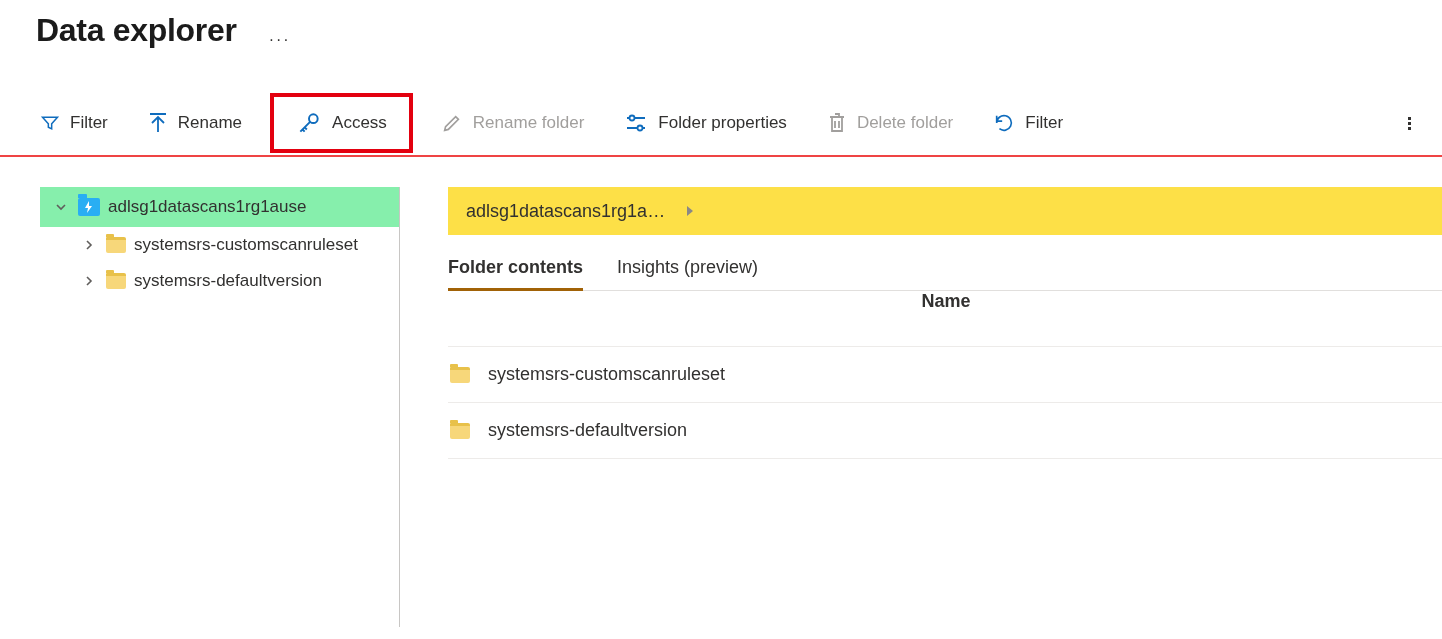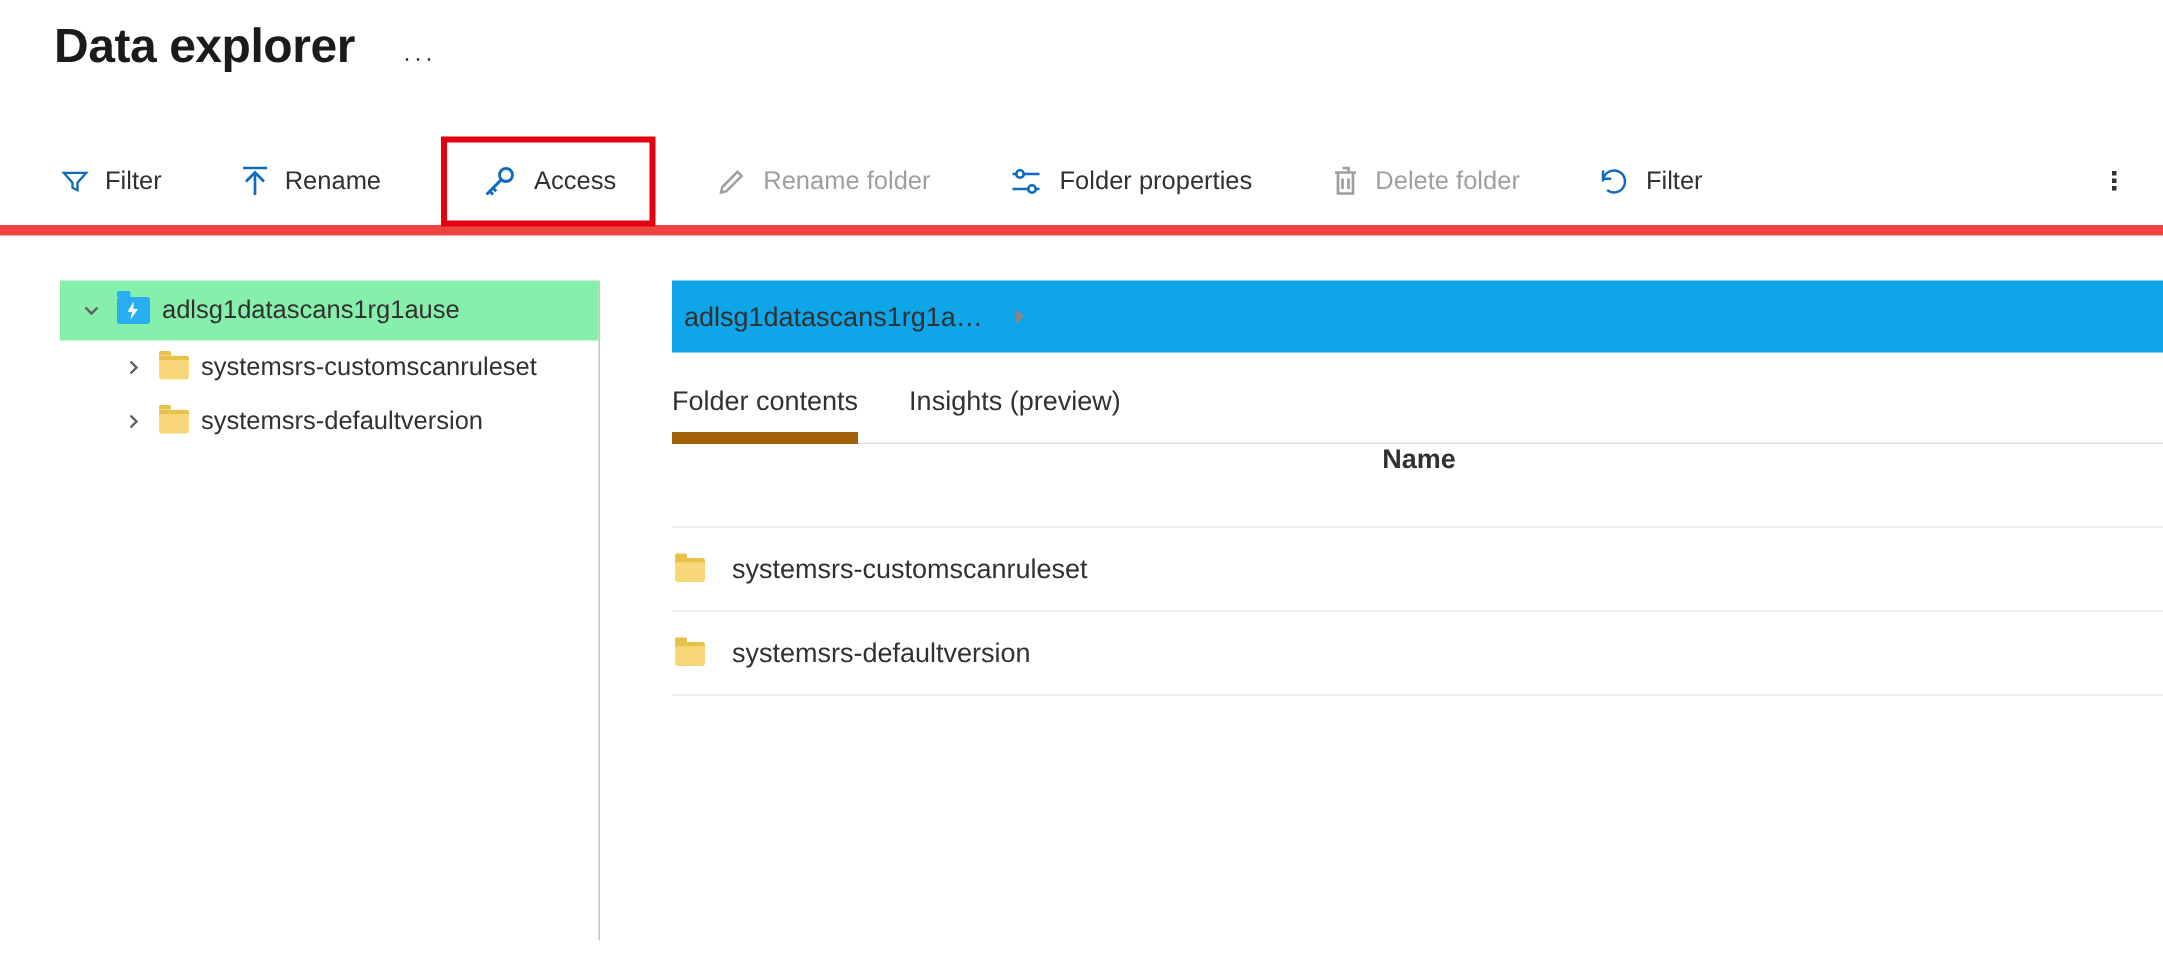--- a/index.html
+++ b/index.html
@@ -31,25 +31,25 @@
       margin-left: 32px;
       margin-top: 12px;
       letter-spacing: 2px;
       color: #323130;
       font-size: 16px;
       cursor: pointer;
     }
     .toolbar {
       display: flex;
       align-items: center;
-      gap: 16px;
+      gap: 4px;
       padding: 0 22px;
       height: 66px;
       margin-top: 42px;
-      border-bottom: 7px solid #ef4444;
+      border-bottom: 2px solid #ef4444;
     }
     .toolbar-item {
       display: flex;
       align-items: center;
       gap: 10px;
       padding: 0 18px;
       height: 40px;
       font-size: 17px;
       color: #323130;
       cursor: pointer;
@@ -153,45 +153,45 @@
     .container-icon svg { display:block; }
     .tree-label {
       line-height: 1.2;
     }
 
     .main {
       flex: 1;
       padding: 0 0 0 48px;
     }
     .breadcrumb {
-      background: #0ea5e9;
+      background: #fde047;
       height: 48px;
       display: flex;
       align-items: center;
-      padding: 0 8px;
+      padding: 0 18px;
       gap: 20px;
       font-size: 18px;
       color: #323130;
     }
     .breadcrumb .bc-chevron svg { display:block; }
     .tabs {
       display: flex;
       gap: 34px;
       padding: 22px 0 0 0;
       border-bottom: 1px solid #e1dfdd;
     }
     .tab {
       padding-bottom: 10px;
       font-size: 18px;
       color: #323130;
       cursor: pointer;
     }
     .tab.active {
-      font-weight: 400;
-      border-bottom: 8px solid #a16207;
+      font-weight: 700;
+      border-bottom: 3px solid #a16207;
       margin-bottom: -1px;
     }
     .table {
       margin-top: 0;
     }
     .table-header {
       display: flex;
       height: 56px;
       align-items: center;
       border-bottom: 1px solid #edebe9;

